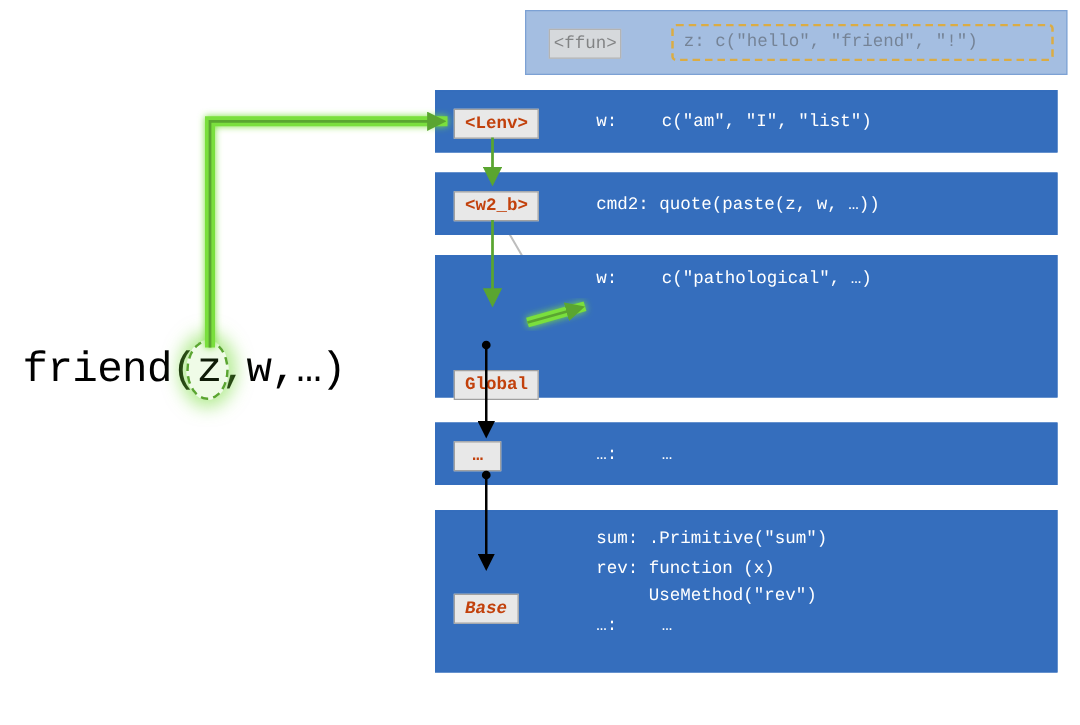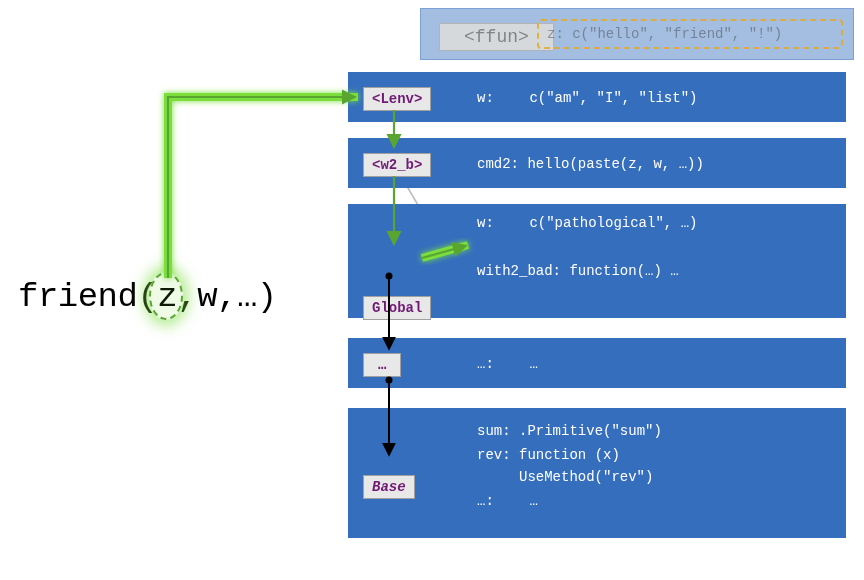--- a/index.html
+++ b/index.html
@@ -38,22 +38,22 @@
     left: 420px; top: 8px;
     width: 434px; height: 52px;
     background: rgba(53, 110, 189, 0.45);
     border: 1px solid rgba(53, 110, 189, 0.35);
   }
   .top-fade .ffun {
     position: absolute;
     left: 18px; top: 14px;
     background: rgba(220,220,220,0.9);
     border: 1px solid rgba(170,170,170,0.8);
-    padding: 3px 24px;
-    font-size: 18px;
+    padding: 3px 3px;
+    font-size: 14px;
     color: rgba(60,60,60,0.55);
   }
   .top-fade .zdef {
     position: absolute;
     left: 116px; top: 10px;
     width: 306px; height: 30px;
     border: 2px dashed rgba(230, 170, 40, 0.85);
     border-radius: 4px;
     color: rgba(60,60,60,0.45);
     font-size: 14px;
@@ -69,21 +69,21 @@
     border: 1px solid #356ebd;
   }
   .frame .tag {
     position: absolute;
     left: 14px;
     background: #e8e8e8;
     border: 1px solid #a0a0a0;
     padding: 3px 8px;
     font-size: 14px;
     font-weight: bold;
-    color: #701a75;
+    color: #c2410c;
     white-space: nowrap;
   }
   .kv {
     position: absolute;
     font-size: 14px;
     color: #ffffff;
     white-space: nowrap;
   }
   .kv-key { display: inline-block; width: 44px; }
   .kv-keyw { display: inline-block; }
@@ -123,31 +123,30 @@
   <div class="kv" style="left:128px; top:17px;">
     <span class="kv-key">w:</span>
     <span>c("am", "I", "list")</span>
   </div>
 </div>
 
 <div class="frame" id="f-w2b">
   <div class="tag" style="top:14px;">&lt;w2_b&gt;</div>
   <div class="kv" style="left:128px; top:17px;">
     <span class="kv-keyw">cmd2:</span>
-    <span>hello(paste(z, w, …))</span>
+    <span>quote(paste(z, w, …))</span>
   </div>
 </div>
 
 <div class="frame" id="f-glob">
   <div class="tag" style="top:44px;margin-top:47px;">Global</div>
   <div class="kv" style="left:128px; top:10px;">
     <span class="kv-key">w:</span>
     <span>c("pathological", …)</span>
   </div>
-  <div class="kv" style="left:128px; top:58px;">with2_bad: function(…) …</div>
 </div>
 
 <div class="frame" id="f-dots">
   <div class="tag" style="top:14px; padding:3px 14px;">…</div>
   <div class="kv" style="left:128px; top:17px;">
     <span class="kv-key">…:</span>
     <span>…</span>
   </div>
 </div>
 

